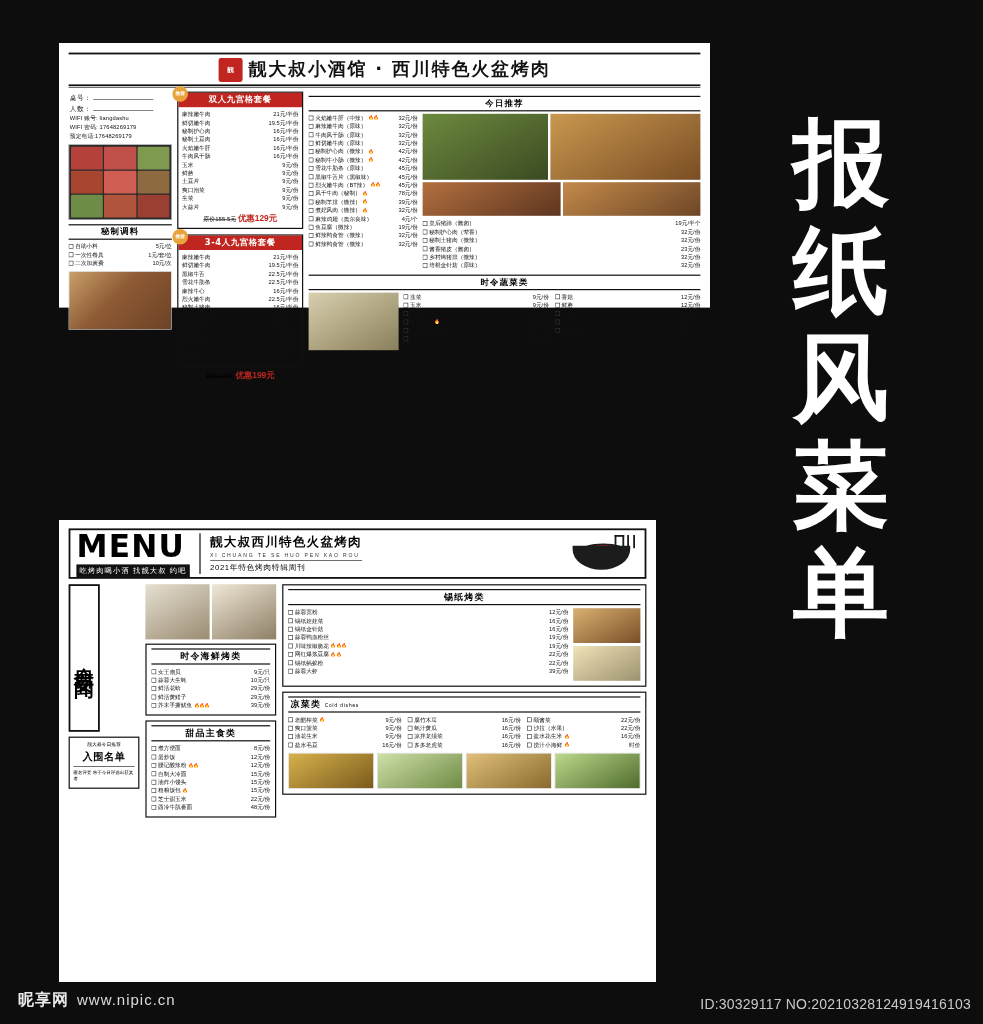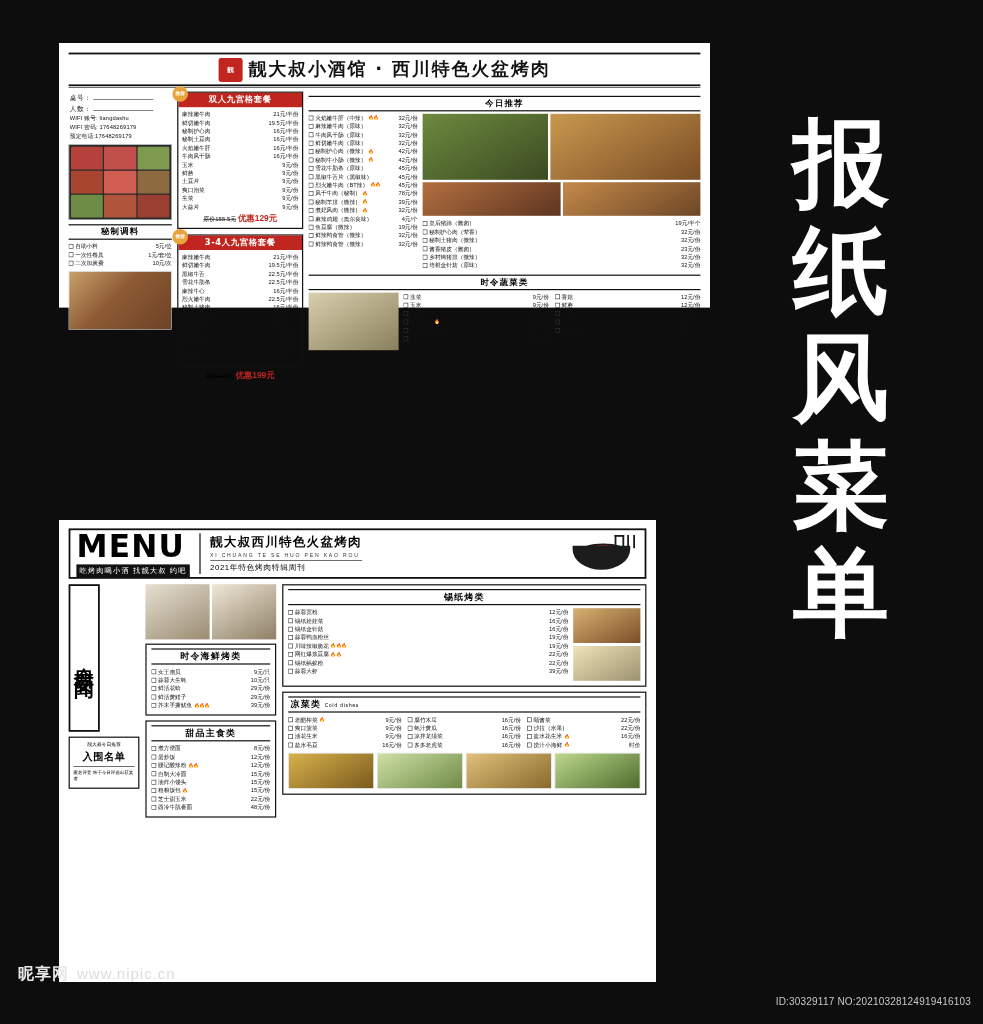--- a/index.html
+++ b/index.html
@@ -13,27 +13,27 @@
   
   .side-title{
     position:absolute;left:742px;top:110px;width:200px;
     color:#fff;font-size:96px;line-height:1.12;letter-spacing:2px;
     font-family:"DejaVu Sans",sans-serif;font-weight:700;text-align:center;
   }
   .side-title span{display:block;}
 
   
   .footer-left{
-    position:absolute;left:18px;top:964px;color:#e8e8e8;font-size:16px;
+    position:absolute;left:18px;top:990px;color:#e8e8e8;font-size:16px;
     letter-spacing:1px;
   }
   .footer-left b{font-weight:700;}
   .footer-left .url{font-size:15px;margin-left:8px;color:#dcdcdc;}
   .footer-right{
-    position:absolute;right:12px;top:996px;color:#c9c9c9;font-size:10px;
+    position:absolute;right:12px;top:996px;color:#c9c9c9;font-size:14px;
     letter-spacing:0.2px;
   }
 
   
   .sheet1{
     position:absolute;left:59px;top:43px;width:1085px;height:441px;
     background:#fff;transform:scale(0.6);transform-origin:0 0;
     box-sizing:border-box;padding:0;
   }
   .s1-inner{padding:14px 16px 10px 16px;}

